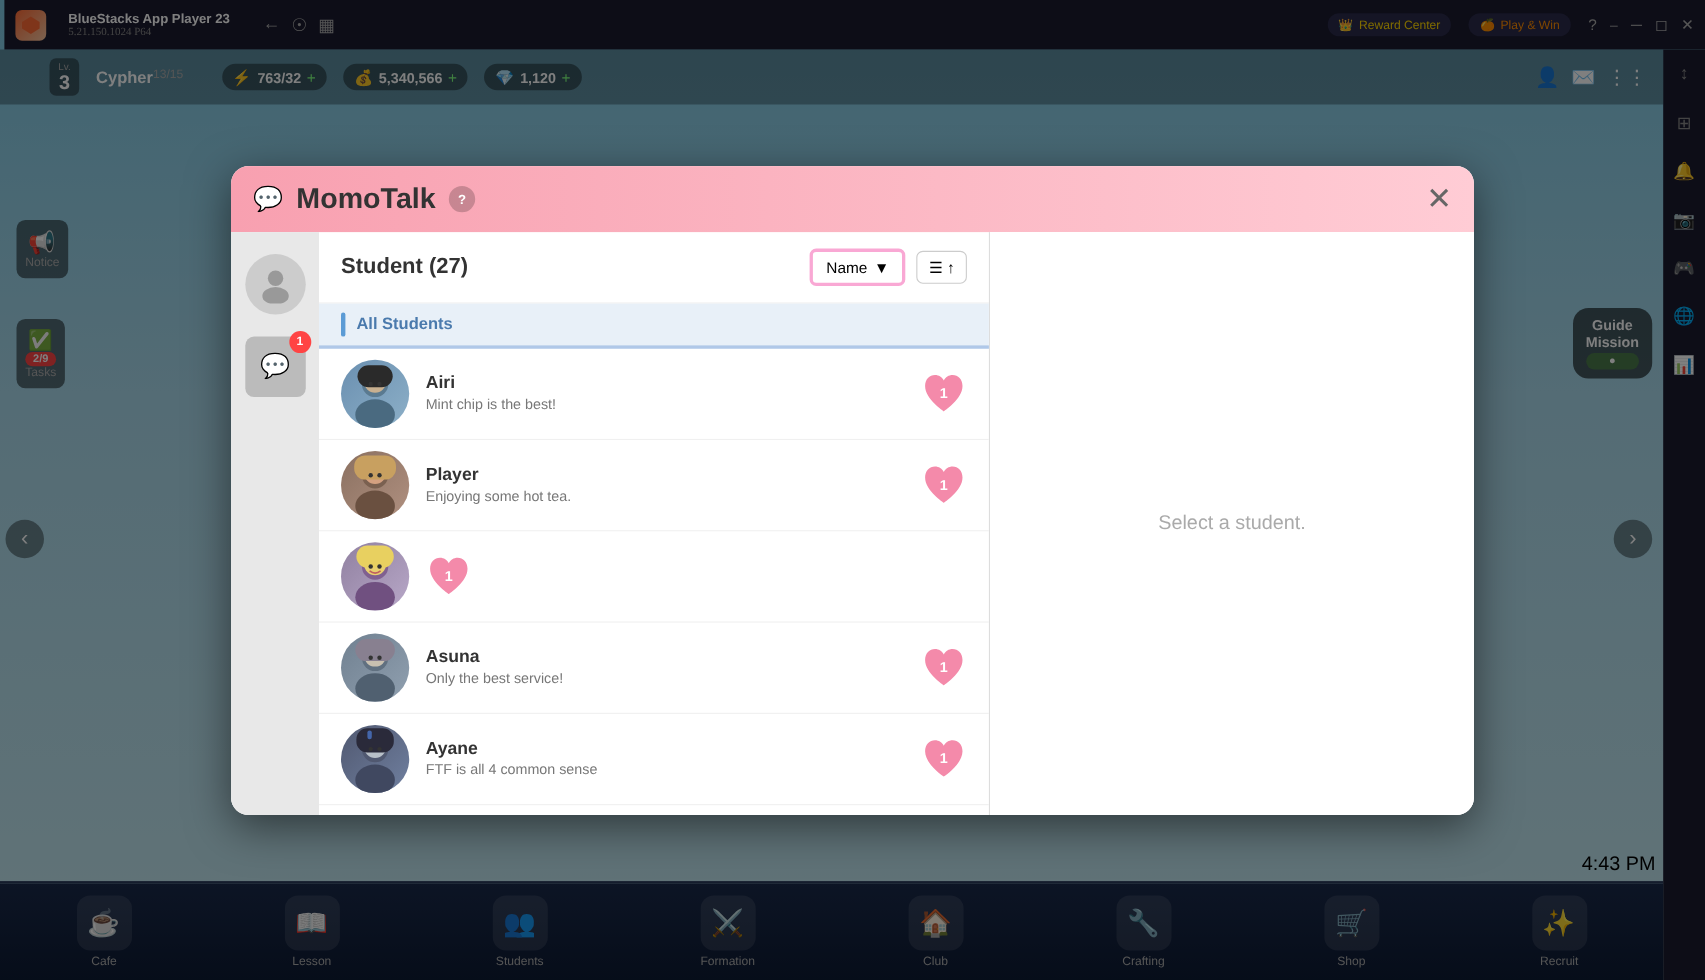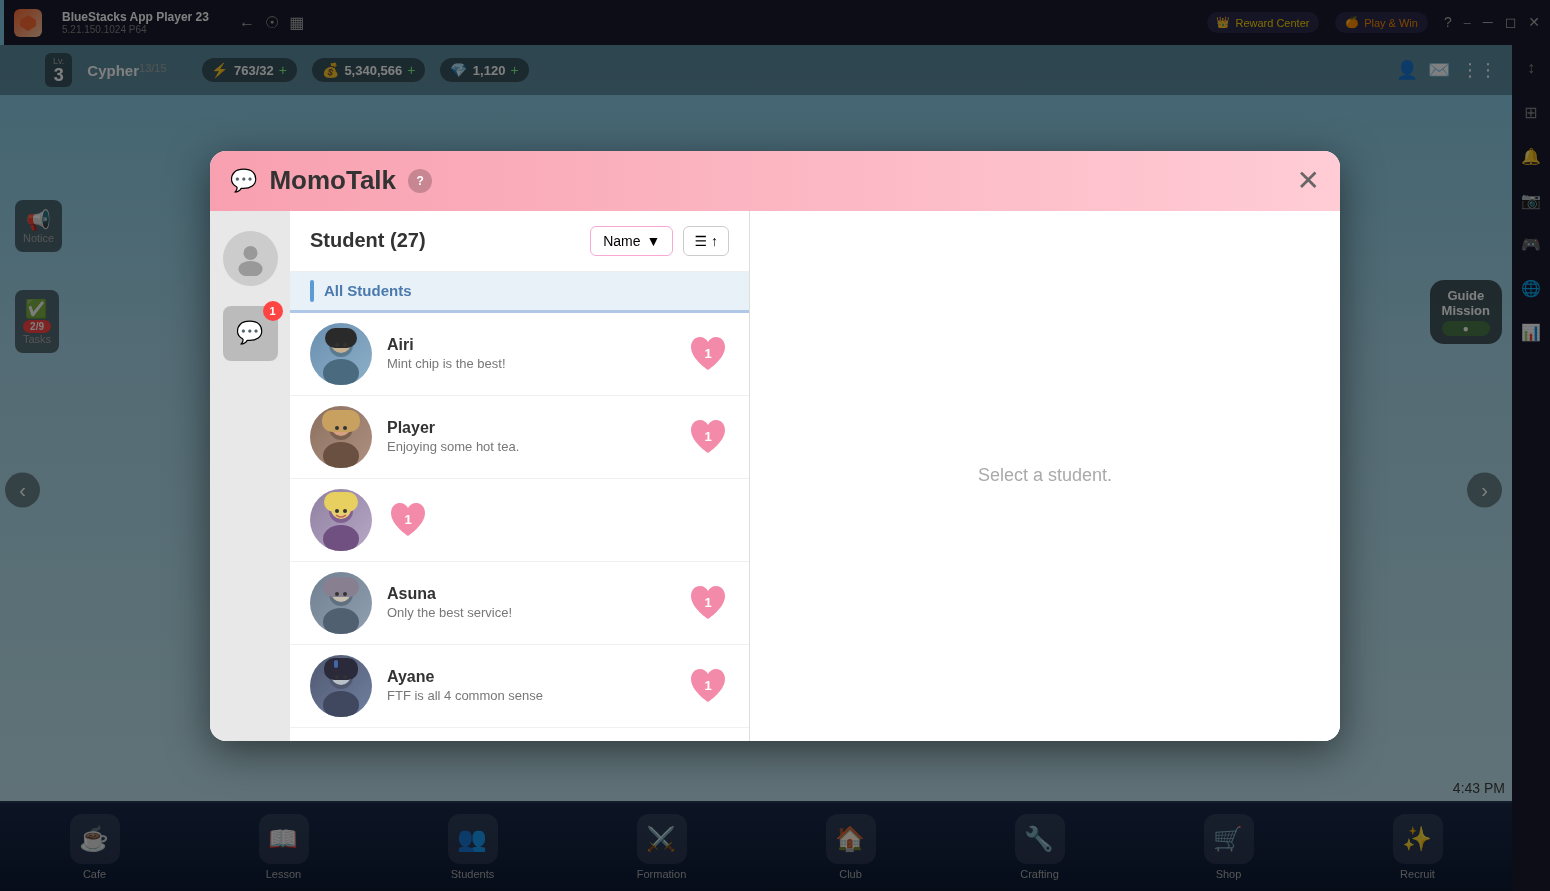--- a/index.html
+++ b/index.html
@@ -35,21 +35,21 @@
       width: 28px; height: 28px;
       background: linear-gradient(135deg, #ff6b35, #f7c59f);
       border-radius: 6px;
       display: flex; align-items: center; justify-content: center;
       font-size: 14px; color: white; font-weight: bold;
     }
     .top-bar-title {
       color: white; font-size: 12px; font-weight: bold;
     }
     .top-bar-subtitle {
-      color: #888; font-size: 10px;
+      color: #888; font-size: 10px; font-family: Liberation Serif, serif;
     }
     .top-bar-nav {
       display: flex; gap: 10px; margin-left: 10px;
     }
     .top-bar-nav span {
       color: #aaa; font-size: 16px; cursor: pointer;
     }
     .top-bar-right {
       margin-left: auto;
       display: flex; align-items: center; gap: 16px;
@@ -254,39 +254,39 @@
     .notif-count {
       position: absolute; top: 15px; right: -5px;
       background: #ff4444; color: white;
       border-radius: 50%; width: 20px; height: 20px;
       font-size: 11px; font-weight: bold;
       display: flex; align-items: center; justify-content: center;
     }
 
     
     .student-list-panel {
-      width: 460px;
+      width: 610px;
       border-right: 1px solid #ddd;
       display: flex; flex-direction: column;
       overflow: hidden;
     }
 
     
     .student-list-header {
       padding: 15px 20px;
       display: flex; align-items: center;
       gap: 10px;
       border-bottom: 1px solid #eee;
     }
     .student-count-title {
       font-size: 20px; font-weight: bold; color: #333;
       flex: 1;
     }
     .sort-dropdown {
-      background: white; border: 1px solid #f9a8d4;
+      background: white; border: 3px solid #f9a8d4;
       border-radius: 6px; padding: 6px 12px;
       font-size: 14px; cursor: pointer;
       display: flex; align-items: center; gap: 6px;
     }
     .sort-order-btn {
       background: white; border: 1px solid #ccc;
       border-radius: 6px; padding: 6px 10px;
       font-size: 14px; cursor: pointer;
       display: flex; align-items: center; gap: 4px;
     }
@@ -367,21 +367,21 @@
       position: absolute; left: 15px; top: 290px;
       background: rgba(0,0,0,0.5); border-radius: 8px;
       padding: 8px; color: white; font-size: 11px;
       text-align: center; cursor: pointer; z-index: 10;
     }
 
     
     .time-display {
       position: absolute;
       right: 45px; bottom: 95px;
-      color: #404040; font-size: 14px;
+      color: #000000; font-size: 18px;
       z-index: 50;
     }
   </style>
 </head>
 <body>
 
 <div class="game-bg"></div>
 
 <div class="top-bar">
   <div class="top-bar-logo">

